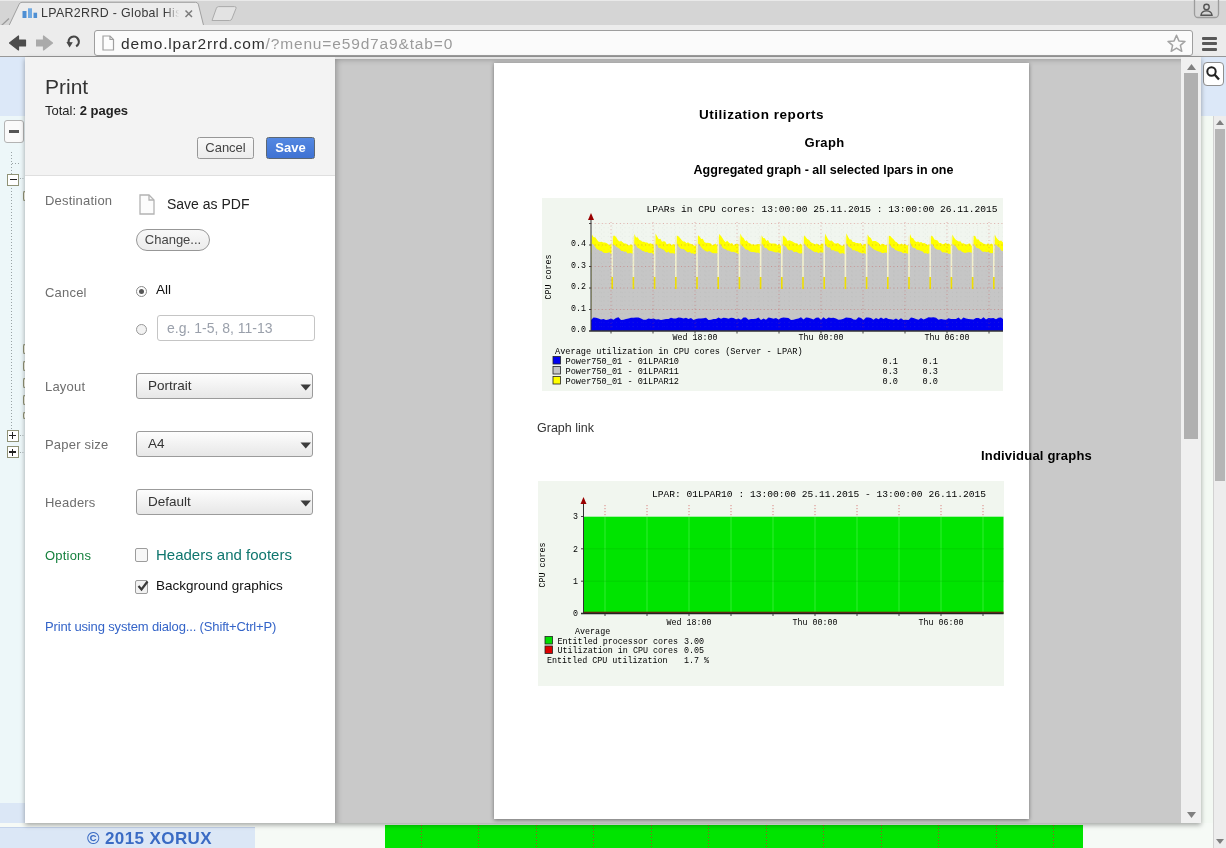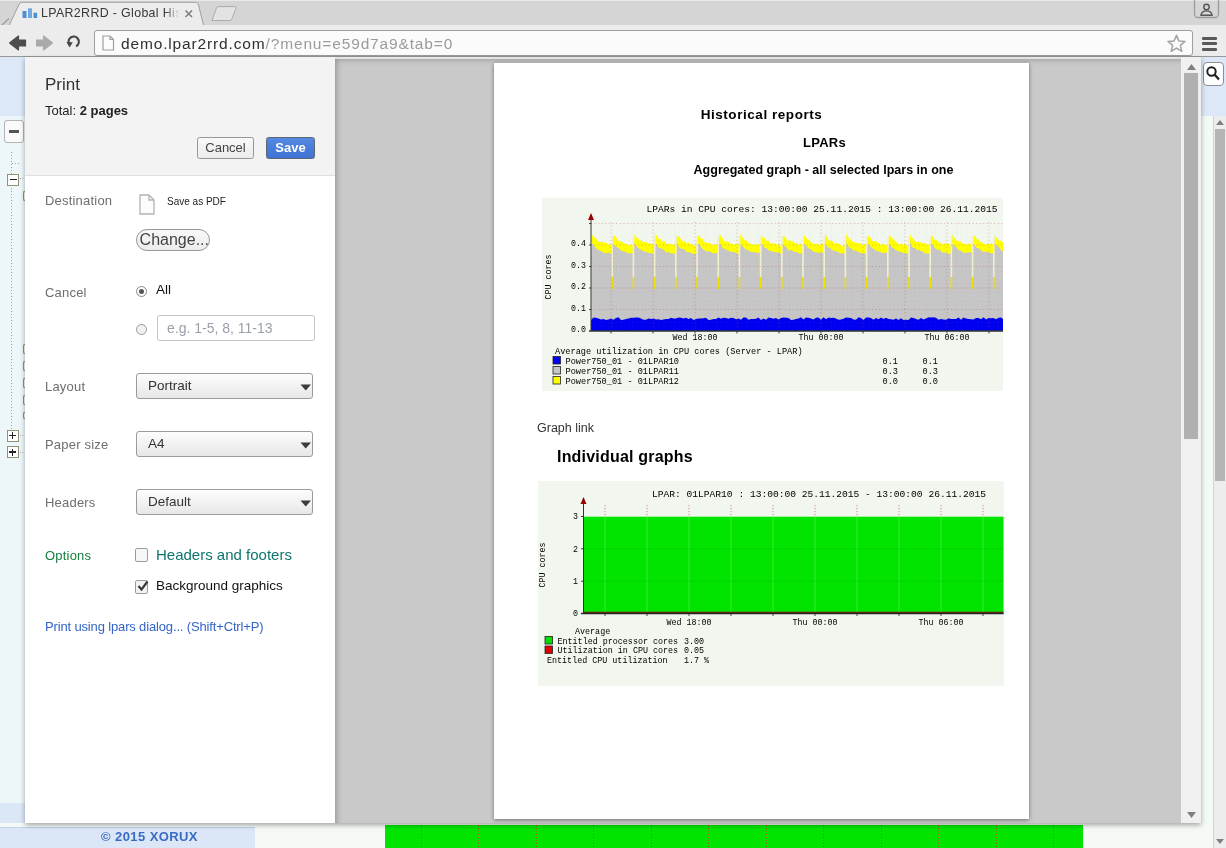--- a/index.html
+++ b/index.html
@@ -94,50 +94,50 @@
 <svg class="abs" style="left:1214.5px;top:119px" width="10" height="8">
     <path d="M1,6 L5,1 L9,6 Z" fill="#7f7f7f"></path>
   </svg>
 <div class="abs" style="left:1214.5px;top:129px;width:10px;height:352px;background:#b5b5b5"></div>
 <svg class="abs" style="left:1214.5px;top:838px" width="10" height="8">
     <path d="M1,1 L9,1 L5,6 Z" fill="#7f7f7f"></path>
   </svg>
 
 <div class="abs" style="left:0;top:823px;width:1213px;height:25px;background:#f6faf6"></div>
 <div class="abs" style="left:0;top:827px;width:255px;height:21px;background:#dbe7f6;border-top:1px solid #c3d2ea"></div>
-<div class="abs" style="left:0;top:828.5px;width:299px;height:17px;font-size:13px;font-weight:bold;color:#3a6bc4;text-align:center;letter-spacing:0.4px">© 2015 XORUX</div>
+<div class="abs" style="left:0;top:828.5px;width:299px;height:17px;font-size:17px;font-weight:bold;color:#3a6bc4;text-align:center;letter-spacing:0.4px">© 2015 XORUX</div>
 <div class="abs" style="left:385px;top:825px;width:698px;height:23px;background:#00e400"></div>
 <div class="abs" style="left:421px;top:825px;width:1px;height:23px;background-image:linear-gradient(rgba(210,40,40,0.75) 45%,transparent 45%);background-size:1px 3px"></div>
 <div class="abs" style="left:478px;top:825px;width:1px;height:23px;background-image:linear-gradient(rgba(210,40,40,0.75) 45%,transparent 45%);background-size:1px 3px"></div>
 <div class="abs" style="left:536px;top:825px;width:1px;height:23px;background-image:linear-gradient(rgba(210,40,40,0.75) 45%,transparent 45%);background-size:1px 3px"></div>
 <div class="abs" style="left:593px;top:825px;width:1px;height:23px;background-image:linear-gradient(rgba(210,40,40,0.75) 45%,transparent 45%);background-size:1px 3px"></div>
 <div class="abs" style="left:651px;top:825px;width:1px;height:23px;background-image:linear-gradient(rgba(210,40,40,0.75) 45%,transparent 45%);background-size:1px 3px"></div>
 <div class="abs" style="left:708px;top:825px;width:1px;height:23px;background-image:linear-gradient(rgba(210,40,40,0.75) 45%,transparent 45%);background-size:1px 3px"></div>
 <div class="abs" style="left:766px;top:825px;width:1px;height:23px;background-image:linear-gradient(rgba(210,40,40,0.75) 45%,transparent 45%);background-size:1px 3px"></div>
 <div class="abs" style="left:823px;top:825px;width:1px;height:23px;background-image:linear-gradient(rgba(210,40,40,0.75) 45%,transparent 45%);background-size:1px 3px"></div>
 <div class="abs" style="left:881px;top:825px;width:1px;height:23px;background-image:linear-gradient(rgba(210,40,40,0.75) 45%,transparent 45%);background-size:1px 3px"></div>
 <div class="abs" style="left:938px;top:825px;width:1px;height:23px;background-image:linear-gradient(rgba(210,40,40,0.75) 45%,transparent 45%);background-size:1px 3px"></div>
 <div class="abs" style="left:996px;top:825px;width:1px;height:23px;background-image:linear-gradient(rgba(210,40,40,0.75) 45%,transparent 45%);background-size:1px 3px"></div>
 <div class="abs" style="left:1053px;top:825px;width:1px;height:23px;background-image:linear-gradient(rgba(210,40,40,0.75) 45%,transparent 45%);background-size:1px 3px"></div>
 
 <div class="abs" style="left:25px;top:57px;width:1176px;height:766px;background:#fff;box-shadow:0 2px 5px rgba(0,0,0,0.35)"></div>
 
 <div class="abs" style="left:25px;top:57px;width:310px;height:119px;background:#f3f3f3;border-bottom:1px solid #dfdfdf"></div>
-<div class="abs" style="left:45px;top:75px;font-size:17px;color:#333">Print</div>
+<div class="abs" style="left:45px;top:75px;font-size:21px;color:#333">Print</div>
 <div class="abs" style="left:45px;top:102.5px;font-size:13px;color:#222">Total: <b>2 pages</b></div>
 <div class="abs" style="left:197px;top:137px;width:57px;height:22px;background:linear-gradient(#f8f8f8,#ececec);border:1px solid #979797;border-radius:2.5px;font-size:13px;color:#444;text-align:center;line-height:20px">Cancel</div>
 <div class="abs" style="left:266px;top:137px;width:49px;height:22px;background:linear-gradient(#5488e2,#3f72d3);border:1px solid #5c6773;border-radius:2.5px;font-size:13px;font-weight:bold;color:#fff;text-align:center;line-height:20px">Save</div>
 
 <div class="abs" style="left:45px;top:193px;font-size:13px;color:#6e6e6e;letter-spacing:0.2px">Destination</div>
 <svg class="abs" style="left:139px;top:194px" width="17" height="21">
     <path d="M1,1 L10,1 L15,6 L15,20 L1,20 Z" fill="#fcfcfc" stroke="#b3b3b3" stroke-width="1.3"></path>
     <path d="M10,1 L10,6 L15,6" fill="none" stroke="#b3b3b3" stroke-width="1.3"></path>
   </svg>
-<div class="abs" style="left:167px;top:195.5px;font-size:10px;color:#222">Save as PDF</div>
-<div class="abs" style="left:136px;top:229px;width:74px;height:22px;background:linear-gradient(#f8f8f8,#ececec);border:1px solid #979797;border-radius:11px;font-size:16px;color:#444;text-align:right;line-height:20px">Change...</div>
+<div class="abs" style="left:167px;top:195.5px;font-size:14px;color:#222">Save as PDF</div>
+<div class="abs" style="left:136px;top:229px;width:74px;height:22px;background:linear-gradient(#f8f8f8,#ececec);border:1px solid #979797;border-radius:11px;font-size:13px;color:#444;text-align:center;line-height:20px">Change...</div>
 
 <div class="abs" style="left:45px;top:285px;font-size:13px;color:#6e6e6e;letter-spacing:0.2px">Cancel</div>
 <div class="abs" style="left:135.5px;top:285.5px;width:11px;height:11px;border:1.4px solid #8a8a8a;border-radius:50%;background:#fdfdfd"></div>
 <div class="abs" style="left:138.7px;top:288.7px;width:5px;height:5px;border-radius:50%;background:#565656"></div>
 <div class="abs" style="left:156px;top:282px;font-size:13.5px;color:#111">All</div>
 <div class="abs" style="left:135.5px;top:323.5px;width:11px;height:11px;border:1.4px solid #989898;border-radius:50%;background:#f2f2f2"></div>
 <div class="abs" style="left:157px;top:315px;width:158px;height:26px;background:#fff;border:1px solid #c5c5c5;border-radius:3px;font-size:14px;color:#9aa0ab;line-height:24px;padding-left:9px">e.g. 1-5, 8, 11-13</div>
 
 <div class="abs" style="left:45px;top:379px;font-size:13px;color:#6e6e6e;letter-spacing:0.2px">Layout</div>
 <div class="abs" style="left:136px;top:373px;width:177px;height:26px;background:linear-gradient(#fdfdfd,#e7e7e7);border:1px solid #9b9b9b;border-radius:3px;font-size:13.5px;color:#333;line-height:24px;padding-left:11px">Portrait</div>
@@ -159,36 +159,36 @@
 
 <div class="abs" style="left:45px;top:547.5px;font-size:13px;color:#15803d;letter-spacing:0.2px">Options</div>
 <div class="abs" style="left:134.5px;top:548px;width:13.5px;height:13.5px;background:#f7f7f7;border:1px solid #9c9c9c;border-radius:2px"></div>
 <div class="abs" style="left:156px;top:545.5px;font-size:15px;color:#0f766e">Headers and footers</div>
 <div class="abs" style="left:134.5px;top:580px;width:13.5px;height:13.5px;background:#f2f2f2;border:1px solid #9c9c9c;border-radius:2px"></div>
 <svg class="abs" style="left:135.5px;top:579px" width="14" height="14">
     <path d="M2.5,7 L5.5,10.5 L11.5,2.5" fill="none" stroke="#3a3a3a" stroke-width="2.2"></path>
   </svg>
 <div class="abs" style="left:156px;top:577.5px;font-size:13.5px;color:#111">Background graphics</div>
 
-<div class="abs" style="left:45px;top:619px;font-size:13px;letter-spacing:-0.15px;color:#3464c8">Print using lpars dialog... (Shift+Ctrl+P)</div>
+<div class="abs" style="left:45px;top:619px;font-size:13px;letter-spacing:-0.15px;color:#3464c8">Print using system dialog... (Shift+Ctrl+P)</div>
 
 <div class="abs" style="left:335px;top:57px;width:846px;height:766px;background:#c9c9c9;border-top:2px solid #e3e3e3;box-shadow:inset 4px 3px 6px -3px rgba(0,0,0,0.3)"></div>
 
 <div class="abs" style="left:1181px;top:57px;width:20px;height:766px;background:#f0f0f0"></div>
 <svg class="abs" style="left:1186px;top:63px" width="11" height="9">
     <path d="M1,7 L5.5,1 L10,7 Z" fill="#7f7f7f"></path>
   </svg>
 <div class="abs" style="left:1184px;top:73px;width:14px;height:366px;background:#b0b0b0"></div>
 <svg class="abs" style="left:1186px;top:811px" width="11" height="9">
     <path d="M1,1 L10,1 L5.5,7 Z" fill="#7f7f7f"></path>
   </svg>
 
 <div class="abs" style="left:494px;top:63px;width:535px;height:756px;background:#fff;box-shadow:0 1px 4px rgba(0,0,0,0.45)"></div>
-<div class="abs" style="left:494px;top:107px;width:535px;text-align:center;font-size:13.5px;font-weight:bold;color:#000;letter-spacing:0.55px">Historical reports</div>
-<div class="abs" style="left:557px;top:134.5px;width:535px;text-align:center;font-size:13px;font-weight:bold;color:#000;letter-spacing:0.3px">LPARs</div>
+<div class="abs" style="left:494px;top:107px;width:535px;text-align:center;font-size:13.5px;font-weight:bold;color:#000;letter-spacing:0.55px">Utilization reports</div>
+<div class="abs" style="left:557px;top:134.5px;width:535px;text-align:center;font-size:13px;font-weight:bold;color:#000;letter-spacing:0.3px">Graph</div>
 <div class="abs" style="left:556px;top:163px;width:535px;text-align:center;font-size:12.5px;font-weight:bold;color:#000">Aggregated graph - all selected lpars in one</div>
 <svg width="461" height="193" style="position:absolute;left:542px;top:198px">
 <rect x="0" y="0" width="461" height="193" fill="#f1f6ef"></rect>
 <path d="M49.3,133 L49.3,50.0 L50.0,36.4 L51.6,39.2 L53.2,39.3 L54.8,41.4 L56.4,43.6 L58.0,44.1 L59.6,43.8 L61.2,44.4 L62.8,44.6 L64.4,45.0 L66.0,46.0 L67.6,47.5 L69.2,45.6 L70.2,46.9 L70.5,50.0 L71.2,37.8 L72.8,37.7 L74.4,39.6 L76.0,42.3 L77.6,43.6 L79.2,43.1 L80.8,44.5 L82.4,45.5 L84.0,45.4 L85.6,46.7 L87.2,47.6 L88.8,46.2 L90.4,47.3 L91.4,46.1 L91.7,50.0 L92.4,36.1 L94.0,39.6 L95.6,39.3 L97.2,41.8 L98.8,42.4 L100.4,43.7 L102.0,43.7 L103.6,44.4 L105.2,44.5 L106.8,45.7 L108.4,45.2 L110.0,45.9 L111.6,46.7 L112.6,46.8 L112.9,50.0 L113.6,35.6 L115.2,38.4 L116.8,41.2 L118.4,40.7 L120.0,43.8 L121.6,43.3 L123.2,43.5 L124.8,46.5 L126.4,45.7 L128.0,45.6 L129.6,47.2 L131.2,45.9 L132.8,46.7 L133.8,46.4 L134.1,50.0 L134.8,37.5 L136.4,38.2 L138.0,40.0 L139.6,42.0 L141.2,43.6 L142.8,43.4 L144.4,45.2 L146.0,44.3 L147.6,45.5 L149.2,45.9 L150.8,46.5 L152.4,47.7 L154.0,47.5 L155.0,47.1 L155.3,50.0 L156.0,37.3 L157.6,38.4 L159.2,41.1 L160.8,40.7 L162.4,44.1 L164.0,45.0 L165.6,44.8 L167.2,45.0 L168.8,45.4 L170.4,47.2 L172.0,46.5 L173.6,45.6 L175.2,47.3 L176.2,46.4 L176.5,50.0 L177.2,36.0 L178.8,37.8 L180.4,40.0 L182.0,42.6 L183.6,44.2 L185.2,42.8 L186.8,44.6 L188.4,45.7 L190.0,45.1 L191.6,47.2 L193.2,46.0 L194.8,45.8 L196.4,46.1 L197.4,46.9 L197.7,50.0 L198.4,35.6 L200.0,39.0 L201.6,39.9 L203.2,42.9 L204.8,42.4 L206.4,44.7 L208.0,45.2 L209.6,46.5 L211.2,46.2 L212.8,46.7 L214.4,46.4 L216.0,46.1 L217.6,46.1 L218.6,46.4 L218.9,50.0 L219.6,37.3 L221.2,39.9 L222.8,40.2 L224.4,43.0 L226.0,42.1 L227.6,44.9 L229.2,45.4 L230.8,45.6 L232.4,45.5 L234.0,45.8 L235.6,47.2 L237.2,45.8 L238.8,48.0 L239.8,46.0 L240.1,50.0 L240.8,37.5 L242.4,38.4 L244.0,40.0 L245.6,42.9 L247.2,42.3 L248.8,42.8 L250.4,43.4 L252.0,44.4 L253.6,45.2 L255.2,45.3 L256.8,47.3 L258.4,45.6 L260.0,46.9 L261.0,46.9 L261.3,50.0 L262.0,37.3 L263.6,39.1 L265.2,40.9 L266.8,41.7 L268.4,43.7 L270.0,45.1 L271.6,45.6 L273.2,46.5 L274.8,45.5 L276.4,46.4 L278.0,47.3 L279.6,45.5 L281.2,45.7 L282.2,45.9 L282.5,50.0 L283.2,35.5 L284.8,39.0 L286.4,41.7 L288.0,43.1 L289.6,42.4 L291.2,43.9 L292.8,45.4 L294.4,45.4 L296.0,45.1 L297.6,46.4 L299.2,47.6 L300.8,47.7 L302.4,46.3 L303.4,47.1 L303.7,50.0 L304.4,35.2 L306.0,38.7 L307.6,41.4 L309.2,41.5 L310.8,44.0 L312.4,44.0 L314.0,45.0 L315.6,44.9 L317.2,45.4 L318.8,45.1 L320.4,47.6 L322.0,46.0 L323.6,45.8 L324.6,47.1 L324.9,50.0 L325.6,36.6 L327.2,38.9 L328.8,40.0 L330.4,43.3 L332.0,43.1 L333.6,43.1 L335.2,43.9 L336.8,44.9 L338.4,46.9 L340.0,45.7 L341.6,46.1 L343.2,47.0 L344.8,47.2 L345.8,46.4 L346.1,50.0 L346.8,37.8 L348.4,37.9 L350.0,40.0 L351.6,41.3 L353.2,43.5 L354.8,44.2 L356.4,45.9 L358.0,46.4 L359.6,45.6 L361.2,46.7 L362.8,45.7 L364.4,47.2 L366.0,47.2 L367.0,47.3 L367.3,50.0 L368.0,36.0 L369.6,39.8 L371.2,40.3 L372.8,43.0 L374.4,44.0 L376.0,43.5 L377.6,44.5 L379.2,44.1 L380.8,45.2 L382.4,45.1 L384.0,46.1 L385.6,46.9 L387.2,45.9 L388.2,47.6 L388.5,50.0 L389.2,37.6 L390.8,38.4 L392.4,41.6 L394.0,42.1 L395.6,42.5 L397.2,45.0 L398.8,45.0 L400.4,46.2 L402.0,46.1 L403.6,44.8 L405.2,46.0 L406.8,45.5 L408.4,46.8 L409.4,47.6 L409.7,50.0 L410.4,36.6 L412.0,39.6 L413.6,41.6 L415.2,42.7 L416.8,43.4 L418.4,43.3 L420.0,45.5 L421.6,45.3 L423.2,46.2 L424.8,46.5 L426.4,45.8 L428.0,45.6 L429.6,48.0 L430.6,47.1 L430.9,50.0 L431.6,37.7 L433.2,37.9 L434.8,41.5 L436.4,41.2 L438.0,43.5 L439.6,44.2 L441.2,45.4 L442.8,45.9 L444.4,46.4 L446.0,45.2 L447.6,46.7 L449.2,45.6 L450.8,46.6 L451.8,47.0 L452.1,50.0 L452.8,36.6 L454.4,39.8 L456.0,41.5 L457.6,43.1 L459.2,42.6 L460.8,44.4 L461.0,43.5 L461.0,133 Z" fill="#ffff00"></path>
 <path d="M49.3,133 L49.3,57.0 L50.0,45.6 L51.6,46.7 L53.2,48.9 L54.8,51.1 L56.4,51.8 L58.0,52.8 L59.6,53.1 L61.2,54.6 L62.8,54.9 L64.4,55.1 L66.0,54.8 L67.6,54.3 L69.2,56.3 L70.2,54.9 L70.5,57.0 L71.2,46.2 L72.8,47.3 L74.4,48.7 L76.0,49.8 L77.6,50.7 L79.2,53.1 L80.8,53.1 L82.4,53.8 L84.0,53.4 L85.6,55.6 L87.2,55.3 L88.8,55.0 L90.4,55.8 L91.4,55.1 L91.7,57.0 L92.4,45.3 L94.0,47.4 L95.6,49.8 L97.2,50.5 L98.8,51.5 L100.4,53.1 L102.0,53.3 L103.6,54.2 L105.2,53.9 L106.8,55.0 L108.4,54.9 L110.0,54.8 L111.6,56.4 L112.6,56.3 L112.9,57.0 L113.6,46.1 L115.2,46.8 L116.8,49.9 L118.4,50.0 L120.0,51.3 L121.6,51.5 L123.2,53.5 L124.8,54.8 L126.4,53.4 L128.0,55.3 L129.6,55.3 L131.2,55.3 L132.8,55.7 L133.8,56.3 L134.1,57.0 L134.8,44.6 L136.4,48.2 L138.0,50.0 L139.6,50.9 L141.2,51.0 L142.8,52.0 L144.4,53.6 L146.0,54.6 L147.6,53.8 L149.2,55.6 L150.8,55.2 L152.4,56.2 L154.0,55.3 L155.0,56.2 L155.3,57.0 L156.0,45.5 L157.6,47.1 L159.2,49.2 L160.8,50.9 L162.4,52.2 L164.0,53.3 L165.6,53.8 L167.2,53.0 L168.8,53.9 L170.4,55.1 L172.0,55.2 L173.6,55.3 L175.2,55.2 L176.2,55.4 L176.5,57.0 L177.2,45.7 L178.8,46.6 L180.4,49.5 L182.0,50.8 L183.6,51.3 L185.2,52.5 L186.8,52.6 L188.4,53.5 L190.0,54.0 L191.6,53.7 L193.2,54.6 L194.8,55.1 L196.4,56.3 L197.4,55.9 L197.7,57.0 L198.4,45.2 L200.0,48.1 L201.6,49.0 L203.2,51.2 L204.8,51.7 L206.4,52.3 L208.0,53.6 L209.6,53.9 L211.2,54.0 L212.8,54.3 L214.4,54.7 L216.0,54.5 L217.6,55.5 L218.6,54.8 L218.9,57.0 L219.6,44.9 L221.2,47.6 L222.8,49.9 L224.4,50.1 L226.0,51.9 L227.6,52.7 L229.2,53.1 L230.8,53.4 L232.4,54.1 L234.0,54.5 L235.6,54.3 L237.2,54.8 L238.8,55.5 L239.8,56.1 L240.1,57.0 L240.8,45.9 L242.4,47.9 L244.0,48.4 L245.6,51.2 L247.2,52.4 L248.8,52.1 L250.4,52.6 L252.0,54.3 L253.6,53.7 L255.2,54.3 L256.8,55.2 L258.4,55.6 L260.0,55.3 L261.0,55.8 L261.3,57.0 L262.0,45.3 L263.6,47.3 L265.2,48.9 L266.8,50.5 L268.4,51.2 L270.0,52.5 L271.6,53.6 L273.2,54.2 L274.8,54.1 L276.4,55.2 L278.0,54.3 L279.6,54.5 L281.2,54.6 L282.2,55.2 L282.5,57.0 L283.2,45.7 L284.8,48.3 L286.4,49.6 L288.0,49.6 L289.6,52.5 L291.2,51.9 L292.8,53.1 L294.4,53.5 L296.0,53.5 L297.6,55.6 L299.2,55.5 L300.8,55.0 L302.4,56.3 L303.4,55.8 L303.7,57.0 L304.4,44.8 L306.0,47.9 L307.6,49.6 L309.2,50.3 L310.8,52.6 L312.4,51.9 L314.0,53.3 L315.6,53.3 L317.2,54.5 L318.8,54.8 L320.4,55.5 L322.0,55.1 L323.6,55.9 L324.6,55.0 L324.9,57.0 L325.6,45.5 L327.2,47.2 L328.8,48.8 L330.4,50.2 L332.0,51.5 L333.6,52.3 L335.2,52.9 L336.8,53.5 L338.4,53.9 L340.0,55.0 L341.6,55.0 L343.2,54.4 L344.8,54.7 L345.8,56.1 L346.1,57.0 L346.8,45.6 L348.4,47.3 L350.0,49.8 L351.6,49.9 L353.2,51.9 L354.8,52.5 L356.4,53.2 L358.0,53.6 L359.6,54.0 L361.2,55.2 L362.8,55.0 L364.4,55.3 L366.0,55.7 L367.0,55.3 L367.3,57.0 L368.0,44.3 L369.6,48.0 L371.2,50.1 L372.8,49.8 L374.4,51.5 L376.0,52.0 L377.6,52.3 L379.2,53.1 L380.8,53.6 L382.4,55.4 L384.0,55.0 L385.6,56.1 L387.2,54.9 L388.2,56.2 L388.5,57.0 L389.2,45.4 L390.8,46.8 L392.4,49.6 L394.0,51.1 L395.6,51.7 L397.2,51.7 L398.8,52.6 L400.4,54.5 L402.0,54.2 L403.6,54.7 L405.2,54.8 L406.8,56.1 L408.4,55.6 L409.4,56.2 L409.7,57.0 L410.4,45.4 L412.0,47.2 L413.6,48.2 L415.2,50.6 L416.8,52.6 L418.4,52.3 L420.0,53.7 L421.6,54.4 L423.2,55.0 L424.8,54.4 L426.4,54.2 L428.0,54.3 L429.6,54.7 L430.6,55.0 L430.9,57.0 L431.6,45.4 L433.2,48.1 L434.8,50.1 L436.4,50.3 L438.0,51.2 L439.6,52.9 L441.2,53.9 L442.8,53.4 L444.4,54.2 L446.0,53.7 L447.6,54.7 L449.2,55.2 L450.8,55.1 L451.8,55.6 L452.1,57.0 L452.8,46.3 L454.4,47.0 L456.0,48.7 L457.6,49.6 L459.2,52.5 L460.8,52.9 L461.0,52.0 L461.0,133 Z" fill="#c6c6c6"></path>
 <path d="M49.0,133 L49.0,121.9 L51.5,119.4 L54.0,119.7 L56.5,120.4 L59.0,121.5 L61.5,121.1 L64.0,122.0 L66.5,121.4 L69.0,120.4 L71.5,121.8 L74.0,120.1 L76.5,119.3 L79.0,121.9 L81.5,121.7 L84.0,121.0 L86.5,120.5 L89.0,119.8 L91.5,119.8 L94.0,119.4 L96.5,119.5 L99.0,120.5 L101.5,121.7 L104.0,121.8 L106.5,120.6 L109.0,121.1 L111.5,120.5 L114.0,121.4 L116.5,121.2 L119.0,122.0 L121.5,121.6 L124.0,121.1 L126.5,120.9 L129.0,119.7 L131.5,120.5 L134.0,120.5 L136.5,119.6 L139.0,119.8 L141.5,120.4 L144.0,119.7 L146.5,120.9 L149.0,120.1 L151.5,122.0 L154.0,121.1 L156.5,120.6 L159.0,120.4 L161.5,120.3 L164.0,119.8 L166.5,121.9 L169.0,121.8 L171.5,121.0 L174.0,121.0 L176.5,119.6 L179.0,120.7 L181.5,119.7 L184.0,120.1 L186.5,120.8 L189.0,119.7 L191.5,119.9 L194.0,121.2 L196.5,120.6 L199.0,121.7 L201.5,119.6 L204.0,119.4 L206.5,121.8 L209.0,120.9 L211.5,121.1 L214.0,120.8 L216.5,119.6 L219.0,121.9 L221.5,120.6 L224.0,121.7 L226.5,119.6 L229.0,120.0 L231.5,120.7 L234.0,119.9 L236.5,121.6 L239.0,119.9 L241.5,119.4 L244.0,119.7 L246.5,120.0 L249.0,121.9 L251.5,121.7 L254.0,121.1 L256.5,120.4 L259.0,119.3 L261.5,121.5 L264.0,119.6 L266.5,119.8 L269.0,120.4 L271.5,121.6 L274.0,119.7 L276.5,119.4 L279.0,121.7 L281.5,119.2 L284.0,121.3 L286.5,119.6 L289.0,120.0 L291.5,119.8 L294.0,120.4 L296.5,121.8 L299.0,121.6 L301.5,120.7 L304.0,119.4 L306.5,119.7 L309.0,120.0 L311.5,121.4 L314.0,121.8 L316.5,119.3 L319.0,120.1 L321.5,121.9 L324.0,119.6 L326.5,119.4 L329.0,119.9 L331.5,121.7 L334.0,119.9 L336.5,121.2 L339.0,119.5 L341.5,121.0 L344.0,119.7 L346.5,120.9 L349.0,121.3 L351.5,121.7 L354.0,120.4 L356.5,122.0 L359.0,120.3 L361.5,121.9 L364.0,121.8 L366.5,122.0 L369.0,119.5 L371.5,120.0 L374.0,121.1 L376.5,121.7 L379.0,119.9 L381.5,121.4 L384.0,120.5 L386.5,119.2 L389.0,119.4 L391.5,119.2 L394.0,119.8 L396.5,121.8 L399.0,121.1 L401.5,121.6 L404.0,121.8 L406.5,120.3 L409.0,121.1 L411.5,121.0 L414.0,121.1 L416.5,119.5 L419.0,121.7 L421.5,119.6 L424.0,120.4 L426.5,121.1 L429.0,121.3 L431.5,121.5 L434.0,120.1 L436.5,120.0 L439.0,121.2 L441.5,119.3 L444.0,121.6 L446.5,120.1 L449.0,120.3 L451.5,120.1 L454.0,121.2 L456.5,119.7 L459.0,119.6 L461.0,121.0 L461.0,133 Z" fill="#0000f0"></path>
 <rect x="69.4" y="38.5" width="1.6" height="40.5" fill="#f2f0cc"></rect>
 <rect x="69.4" y="79" width="1.6" height="12" fill="#f0e000"></rect>
 <rect x="90.6" y="38.5" width="1.6" height="40.5" fill="#f2f0cc"></rect>
 <rect x="90.6" y="79" width="1.6" height="12" fill="#f0e000"></rect>
@@ -250,21 +250,21 @@
 <rect x="11" y="168.5" width="7.5" height="7.5" fill="#c6c6c6" stroke="#222" stroke-width="0.8"></rect>
 <text x="23.5" y="175.5" font-family="Liberation Mono" font-size="8.6" text-anchor="start" fill="#000">Power750_01 - 01LPAR11</text>
 <text x="356" y="175.5" font-family="Liberation Mono" font-size="8.6" text-anchor="end" fill="#000">0.3</text>
 <text x="396" y="175.5" font-family="Liberation Mono" font-size="8.6" text-anchor="end" fill="#000">0.3</text>
 <rect x="11" y="178.5" width="7.5" height="7.5" fill="#ffff00" stroke="#222" stroke-width="0.8"></rect>
 <text x="23.5" y="185.5" font-family="Liberation Mono" font-size="8.6" text-anchor="start" fill="#000">Power750_01 - 01LPAR12</text>
 <text x="356" y="185.5" font-family="Liberation Mono" font-size="8.6" text-anchor="end" fill="#000">0.0</text>
 <text x="396" y="185.5" font-family="Liberation Mono" font-size="8.6" text-anchor="end" fill="#000">0.0</text>
 </svg>
 <div class="abs" style="left:537px;top:420.5px;font-size:12.5px;color:#333">Graph link</div>
-<div class="abs" style="left:557px;top:447.5px;width:535px;text-align:left;font-size:16px;font-weight:bold;color:#000;letter-spacing:0.2px">Individual graphs</div>
+<div class="abs" style="left:557px;top:447.5px;width:535px;text-align:right;font-size:13px;font-weight:bold;color:#000;letter-spacing:0.2px">Individual graphs</div>
 <svg width="466" height="205" style="position:absolute;left:538px;top:481px">
 <rect x="0" y="0" width="466" height="205" fill="#f1f6ef"></rect>
 <path d="M67 24 V35.7 M109 24 V35.7 M151 24 V35.7 M193 24 V35.7 M235 24 V35.7 M277 24 V35.7 M319 24 V35.7 M361 24 V35.7 M403 24 V35.7 M445 24 V35.7" stroke="#c44" stroke-width="0.8" stroke-dasharray="1.2,1.8" fill="none" opacity="0.8"></path>
 <rect x="45.5" y="35.7" width="420.0" height="96.8" fill="#00e400"></rect>
 <path d="M67 35.7 V132.5 M109 35.7 V132.5 M151 35.7 V132.5 M193 35.7 V132.5 M235 35.7 V132.5 M277 35.7 V132.5 M319 35.7 V132.5 M361 35.7 V132.5 M403 35.7 V132.5 M445 35.7 V132.5" stroke="#9dff9d" stroke-width="0.8" fill="none" opacity="0.4"></path>
 <path d="M45.5 100.2 H465.5 M45.5 67.8 H465.5" stroke="#00b400" stroke-width="0.7" fill="none" opacity="0.5"></path>
 <rect x="45.5" y="130.7" width="420.0" height="1.8" fill="#7c1b10" opacity="0.9"></rect>
 <path d="M45.5,22 V132.5" stroke="#333" stroke-width="1"></path>
 <path d="M43.0,132.5 H465.5" stroke="#222" stroke-width="1.6"></path>
 <path d="M67 132.5 v2.5 M109 132.5 v2.5 M151 132.5 v2.5 M193 132.5 v2.5 M235 132.5 v2.5 M277 132.5 v2.5 M319 132.5 v2.5 M361 132.5 v2.5 M403 132.5 v2.5 M445 132.5 v2.5 M43.0 132.5 h2.5 M43.0 100.2 h2.5 M43.0 67.8 h2.5 M43.0 35.5 h2.5" stroke="#333" stroke-width="0.9" fill="none"></path>

